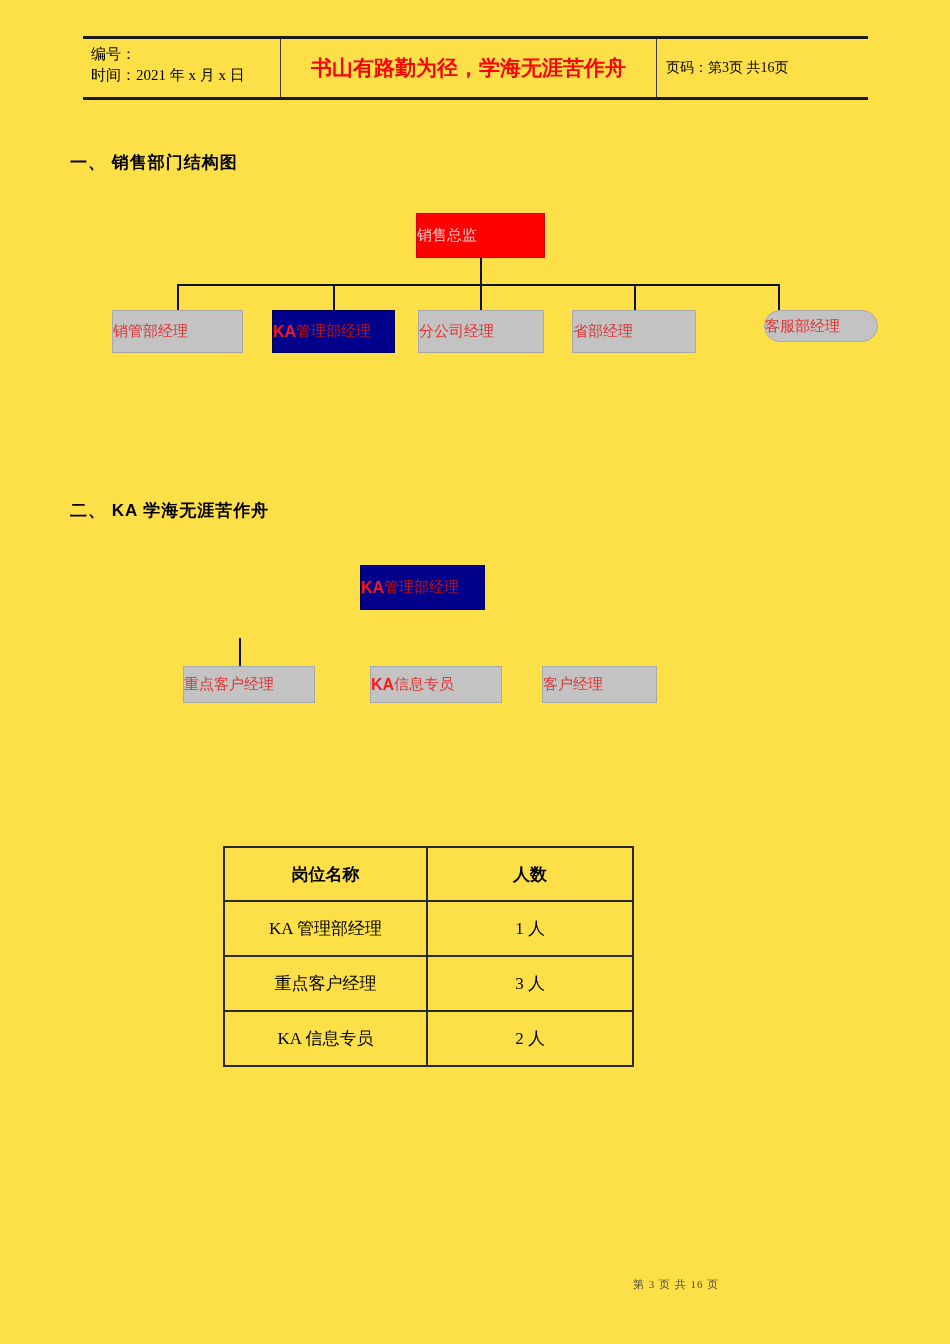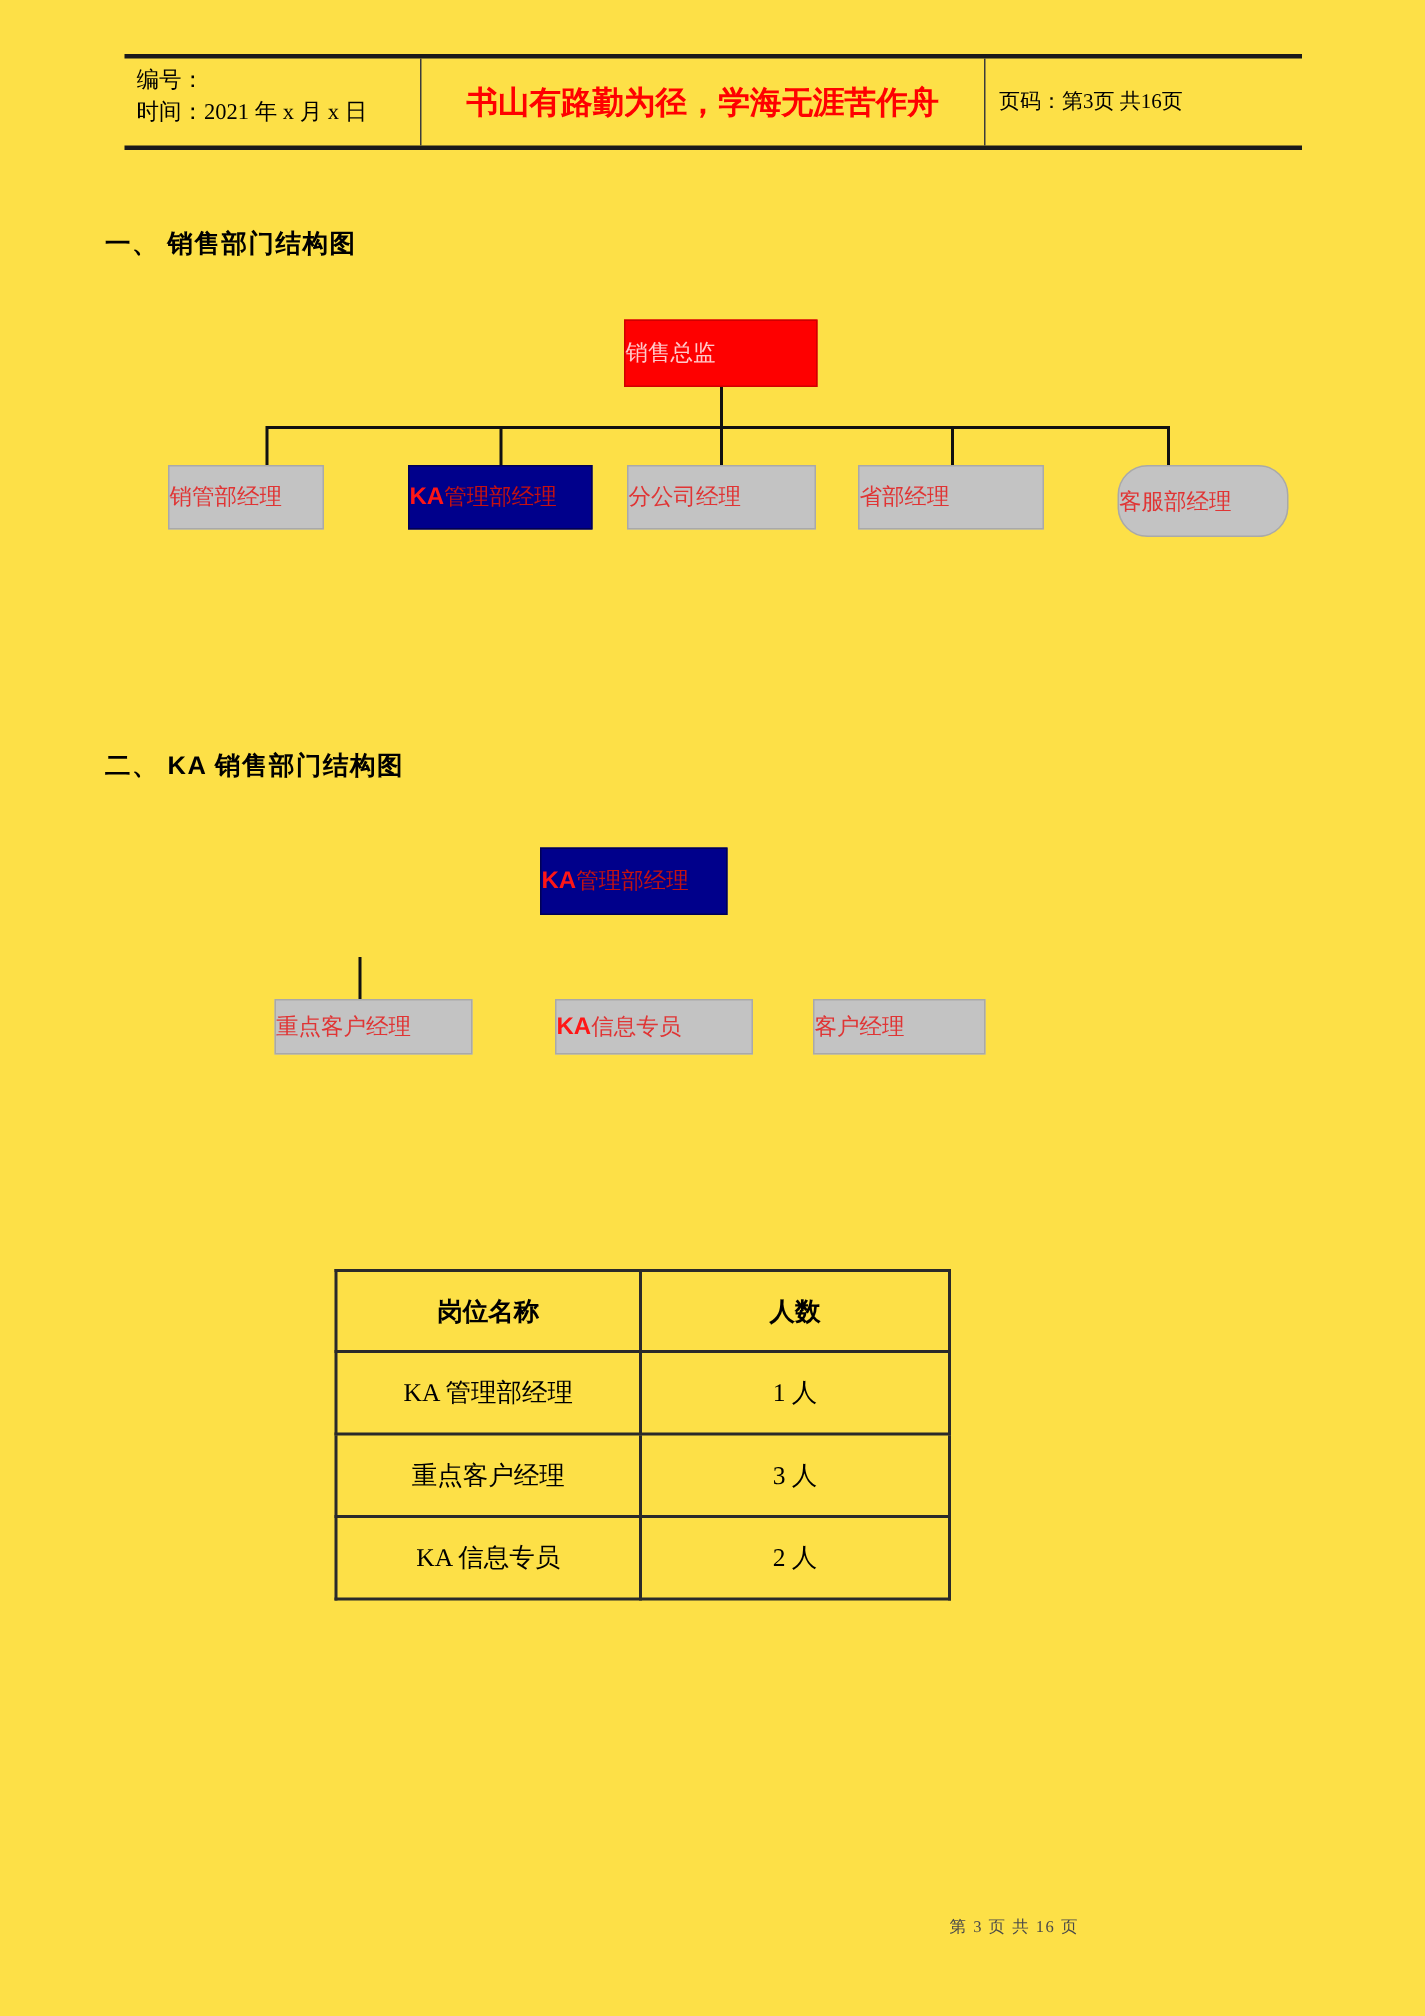--- a/index.html
+++ b/index.html
@@ -116,48 +116,48 @@
     </div>
     <div class="hdr-cell hdr-mid">
       <div class="motto">书山有路勤为径，学海无涯苦作舟</div>
     </div>
     <div class="hdr-cell hdr-right">
       <div>页码：第3页 共16页</div>
     </div>
   </div>
 
   <div class="sec-head sec-head-1">一、 销售部门结构图</div>
-  <div class="sec-head sec-head-2">二、 KA 销售部门结构图</div>
+  <div class="sec-head sec-head-2">二、 KA 学海无涯苦作舟</div>
 
   <div class="obox obox-red" style="left:416px;top:213px;width:129px;height:45px;">
     <span>销售总监</span>
   </div>
 
   <div class="conn" style="left:480px;top:258px;width:2px;height:27px;"></div>
   <div class="conn" style="left:177px;top:284px;width:603px;height:2px;"></div>
   <div class="conn" style="left:177px;top:286px;width:2px;height:24px;"></div>
   <div class="conn" style="left:333px;top:286px;width:2px;height:24px;"></div>
   <div class="conn" style="left:480px;top:286px;width:2px;height:24px;"></div>
   <div class="conn" style="left:634px;top:286px;width:2px;height:24px;"></div>
   <div class="conn" style="left:778px;top:286px;width:2px;height:24px;"></div>
 
-  <div class="obox obox-gray" style="left:112px;top:310px;width:104px;height:43px;">
+  <div class="obox obox-gray" style="left:112px;top:310px;width:131px;height:43px;">
     <span>销管部经理</span>
   </div>
   <div class="obox obox-navy" style="left:272px;top:310px;width:123px;height:43px;">
     <span class="ka">KA</span>
       <span> 管理部经理</span>
   </div>
   <div class="obox obox-gray" style="left:572px;top:310px;width:124px;height:43px;">
     <span>省部经理</span>
   </div>
   <div class="obox obox-gray" style="left:418px;top:310px;width:126px;height:43px;">
     <span>分公司经理</span>
   </div>
-  <div class="obox obox-gray" style="left:745px;top:310px;width:114px;height:48px;border-radius:20px;">
+  <div class="obox obox-gray" style="left:764px;top:310px;width:114px;height:32px;border-radius:20px;">
     <span>客服部经理</span>
   </div>
 
   <div class="obox obox-navy" style="left:360px;top:565px;width:125px;height:45px;">
     <span class="ka">KA</span>
       <span> 管理部经理</span>
   </div>
 
   <div class="conn" style="left:239px;top:638px;width:2px;height:28px;"></div>
 

